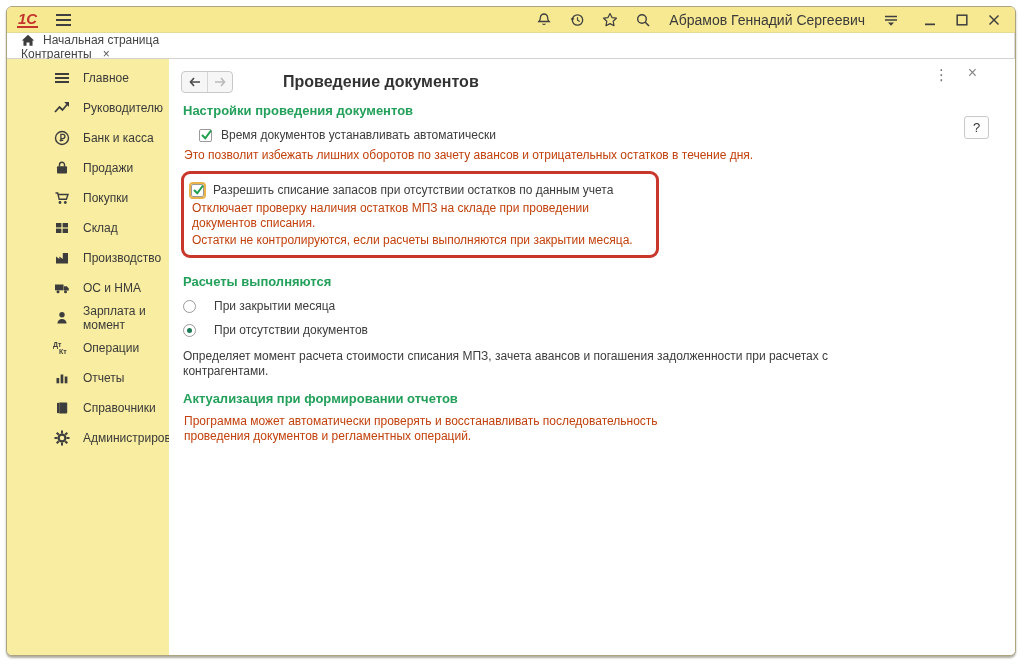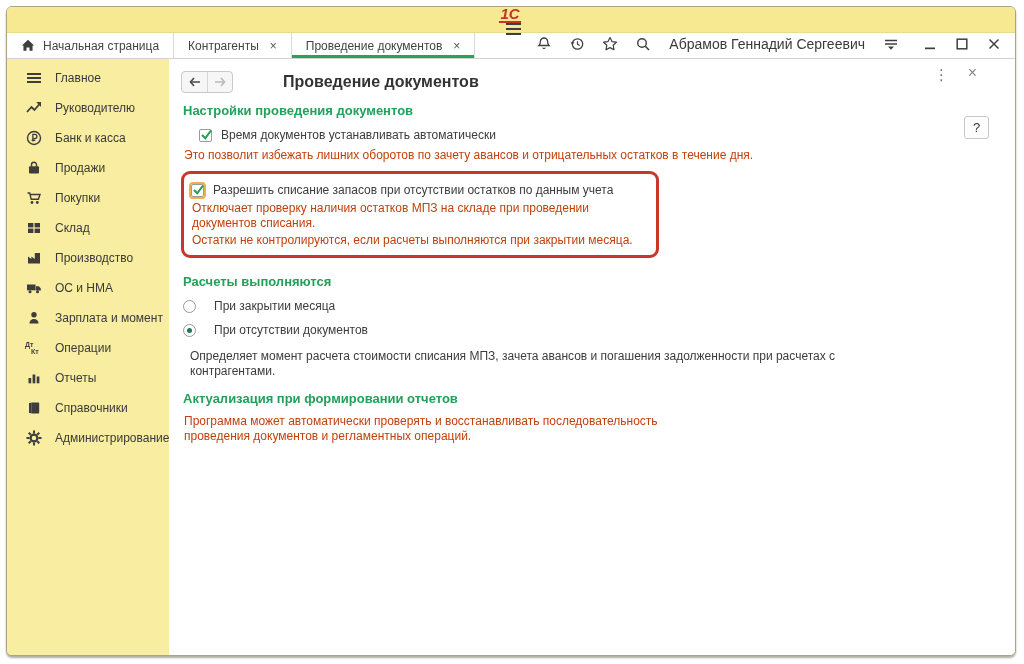--- a/index.html
+++ b/index.html
@@ -10,39 +10,39 @@
     -webkit-font-smoothing:antialiased;
   }
   .window {
     position:absolute; left:6px; top:6px; width:1010px; height:650px;
     border:1px solid #aca37f; border-radius:6px; overflow:hidden; background:#fff;
     box-shadow:0 2px 2px rgba(100,95,70,.5);
   }
   
   .titlebar {
     height:26px; background:#f7e992; display:flex; align-items:center;
-    padding:0 12px 0 10px; border-bottom:1px solid #e6dc90;flex-direction:column;
+    padding:0 12px 0 10px; border-bottom:1px solid #e6dc90;
   }
   .logo { color:#c5342c; font-weight:bold; font-style:italic; font-size:15px;
           border-bottom:2px solid #c5342c; line-height:13px; padding:0 1px 1px 1px; }
   .tb-icon { display:flex; align-items:center; justify-content:center; width:18px; height:18px; }
   .hamburger { margin:0 10px 0 16px; }
   .app-title { font-size:12px; color:#3a3a3a; margin-left:8px; }
   .tb-right { margin-left:auto; display:flex; align-items:center; gap:15px; }
   .user { font-size:14px; color:#3a3a3a; margin:0 2px; }
   .winctl { display:flex; align-items:center; gap:14px; margin-left:6px; }
   
-  .tabbar { height:26px; background:#ffffff; display:flex; border-bottom:1px solid #d2d2d2; }
+  .tabbar { height:26px; background:#ffffff; display:flex; border-bottom:1px solid #d2d2d2;flex-direction:column; }
   .tab { display:flex; align-items:center; gap:8px; padding:0 14px; font-size:12px;
          color:#444; border-right:1px solid #dadada; }
   .tab.active { box-shadow: inset 0 -3px 0 #2aa25c; }
   .tab .x { color:#555; font-size:12px; margin-left:3px; }
   
   .main { display:flex; height:597px; }
-  .sidebar { width:162px; background:#f8eda0; padding-top:4px; flex:none; }
+  .sidebar { width:162px; background:#f8eda0; padding-top:4px; flex:none;padding-left:28px; }
   .side-item { height:30px; display:flex; align-items:center; padding-left:18px; gap:13px;
                font-size:12px; color:#3a3a3a; }
   .icon16 { width:17px; height:16px; flex:none; display:flex; align-items:center;
             justify-content:center; }
   .opicon { width:17px; height:16px; flex:none; position:relative; font-weight:bold;
             font-size:7px; color:#3d3d3d; line-height:7px; }
   .opicon .t { position:absolute; left:0; top:1px; }
   .opicon .b { position:absolute; left:6px; top:8px; }
   
   .content { flex:1; position:relative; background:#fff; padding:12px 0 0 12px; }
@@ -70,21 +70,21 @@
   .red-box { border:3px solid #c9362c; border-radius:9px; width:478px;
              padding:5px 6px 7px 7px; margin:8px 0 0 0; }
   .red-box .hint { margin-top:2px; }
   .radio-row { display:flex; align-items:center; gap:18px; font-size:12px; color:#3c3c3c;
                height:18px; margin:6px 0 6px 2px; }
   .radio { width:13px; height:13px; border:1px solid #9a9a9a; border-radius:50%;
            background:#fff; position:relative; flex:none; }
   .radio .dot { position:absolute; left:3px; top:3px; width:5px; height:5px;
                 border-radius:50%; background:#1d7a54; }
   .desc { font-size:12px; color:#3c3c3c; line-height:15px; max-width:705px;
-          margin:10px 0 0 9px; }
+          margin:10px 0 0 2px; }
   .hint.w530 { max-width:535px; }
   .mt16 { margin-top:16px; }
   .mt12 { margin-top:12px; }
 </style>
 </head>
 <body>
 
 <div class="window">
 
   <div class="titlebar">

